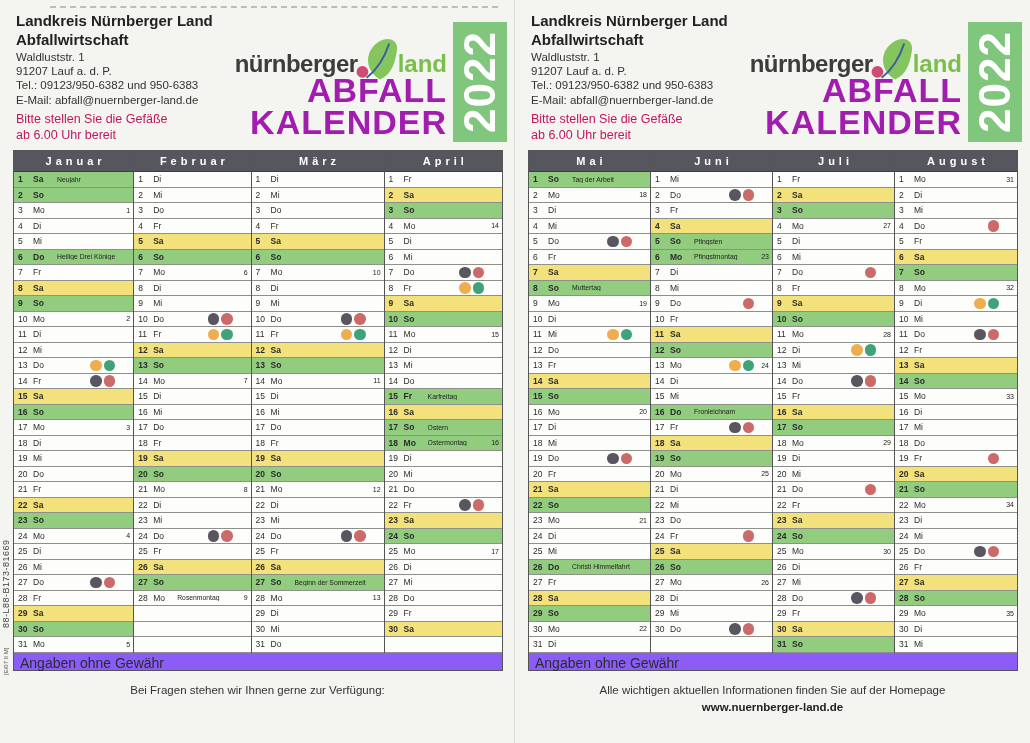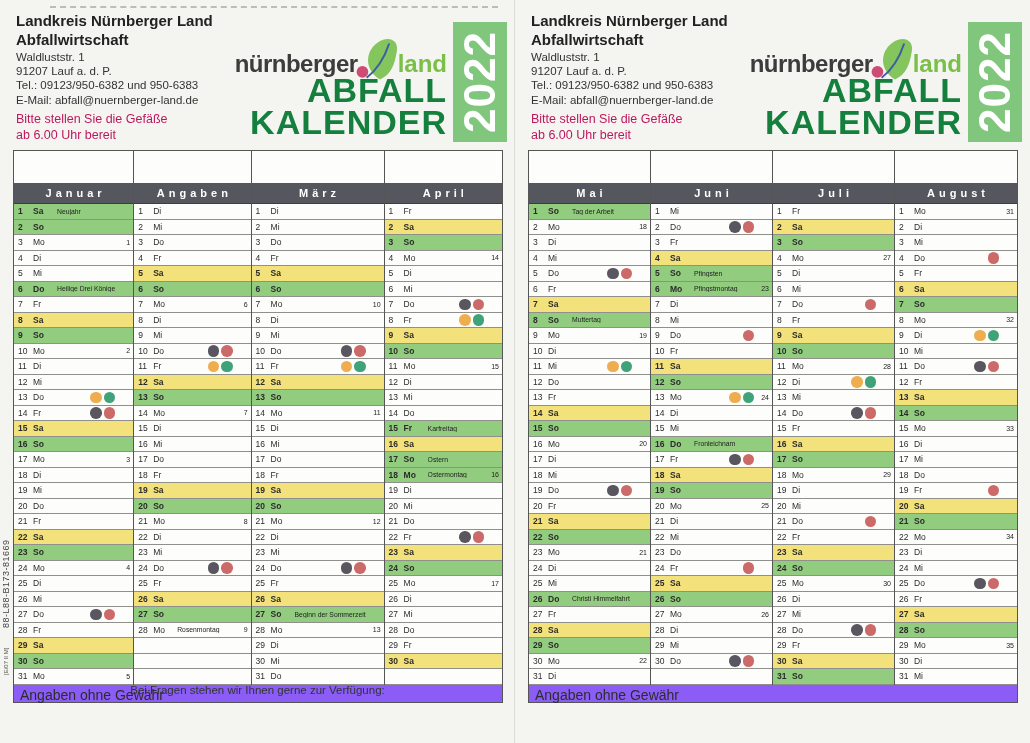--- a/index.html
+++ b/index.html
@@ -25,31 +25,31 @@
   .brand{position:absolute;top:18px;right:8px;width:280px;height:130px;}
   .yearbox{position:absolute;right:0;top:4px;width:54px;height:120px;background:#80c67c;
     display:flex;align-items:center;justify-content:center;}
   .yearbox span{writing-mode:vertical-rl;transform:rotate(180deg);color:#fff;
     font-weight:bold;font-size:44px;letter-spacing:1px;}
   .logoline{position:absolute;right:60px;top:18px;display:flex;align-items:flex-end;}
   .logoline .w1{font-weight:bold;font-size:24px;color:#3c3c3c;letter-spacing:-0.5px;}
   .logoline .w2{font-weight:bold;font-size:24px;color:#79bf48;margin-left:-8px;}
   .logoline svg{margin:0 0 -8px -4px;}
   .titleblock{position:absolute;right:60px;top:56px;text-align:right;
-    font-weight:bold;font-size:34px;line-height:0.95;color:#15803d;letter-spacing:1px;}
+    font-weight:bold;font-size:34px;line-height:0.95;color:#a21caf;letter-spacing:1px;}
 
   
   .cal{position:absolute;left:13px;top:150px;width:488px;
     display:grid;grid-template-columns:repeat(4,1fr);
     border:1.5px solid #555;background:#fdfdfc;}
   .month-col{border-right:1px solid #555;}
   .month-col:nth-child(4){border-right:none;}
   .mh{height:20px;background:#56565e;color:#fff;font-weight:bold;font-size:11px;
     line-height:20px;text-align:center;letter-spacing:4px;text-indent:4px;
-    border-bottom:1px solid #3c3c42;margin-top:32px;}
+    border-bottom:1px solid #3c3c42;}
   .day{display:flex;align-items:center;height:14.5px;border-bottom:1px solid #8f8f8c;
     font-size:8.5px;padding:0 3px 0 4px;background:#fdfdfc;}
   .day.y{background:#f3e17c;}
   .day.g{background:#92cc7e;}
   .day.y .dn,.day.y .wd,.day.g .dn,.day.g .wd{font-weight:bold;}
   .dn{width:15px;flex:none;}
   .wd{width:24px;flex:none;}
   .note{flex:1;font-size:6.8px;color:#222;white-space:nowrap;overflow:hidden;}
   .dots{display:flex;gap:2px;flex:none;align-items:center;margin-right:2px;}
   .dot{width:11.5px;height:11.5px;border-radius:50%;}
@@ -333,21 +333,21 @@
         </div>
         <div class="day w">
           <span class="dn">31</span>
           <span class="wd">Mo</span>
           <span class="note"></span>
           <span class="dots"></span>
           <span class="wk">5</span>
         </div>
       </div>
       <div class="month-col">
-        <div class="mh">Angaben</div>
+        <div class="mh">Februar</div>
         <div class="day w">
           <span class="dn">1</span>
           <span class="wd">Di</span>
           <span class="note"></span>
           <span class="dots"></span>
           <span class="wk"></span>
         </div>
         <div class="day w">
           <span class="dn">2</span>
           <span class="wd">Mi</span>
@@ -1993,16 +1993,20 @@
         <div class="day w">
           <span class="dn">31</span>
           <span class="wd">Mi</span>
           <span class="note"></span>
           <span class="dots"></span>
           <span class="wk"></span>
         </div>
       </div>
       <div class="disclaimer">Angaben ohne Gewähr</div>
     </div>
+  <div class="footer">
+    <div>Alle wichtigen aktuellen Informationen finden Sie auf der Homepage</div>
+    <div><b>www.nuernberger-land.de</b></div>
+  </div>
 </div>
 
 <div class="sidecode">88-L88-B173-81669</div>
 <div class="sidecode2">[E/07 II M]</div>
 
 </body></html>

